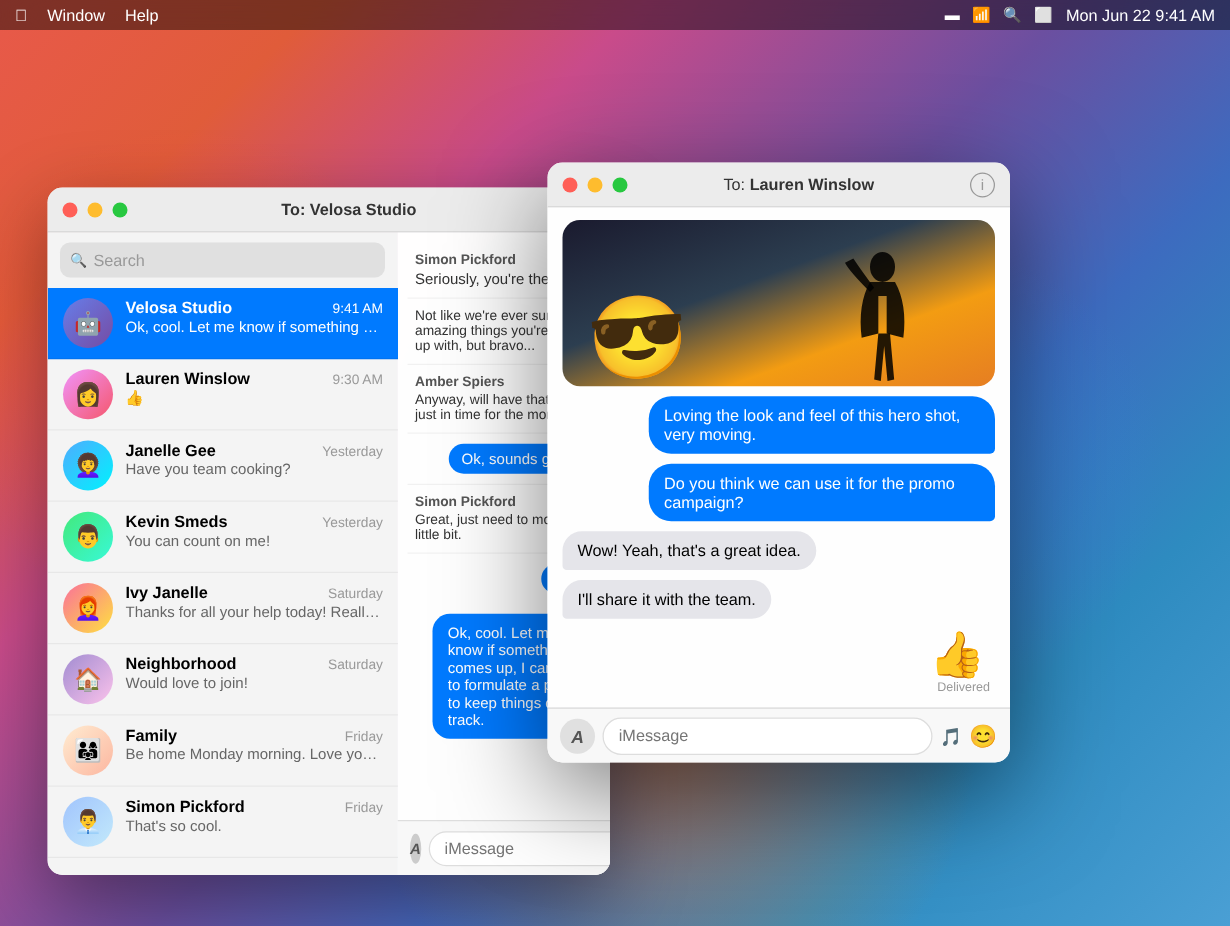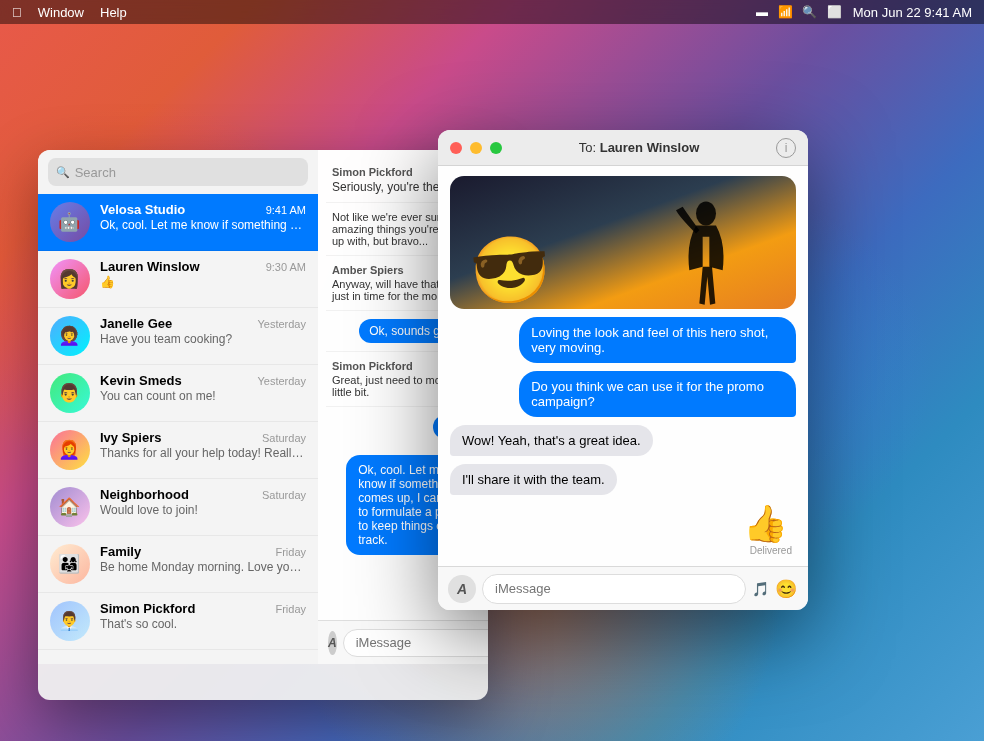--- a/index.html
+++ b/index.html
@@ -448,20 +448,27 @@
       <span class="menubar-icon">▬</span>
       <span class="menubar-icon">📶</span>
       <span class="menubar-icon">🔍</span>
       <span class="menubar-icon">⬜</span>
       <span class="menubar-time">Mon Jun 22  9:41 AM</span>
     </div>
   </div>
 
   <div class="messages-window-back">
 
+    <div class="window-titlebar">
+      <div class="traffic-light tl-red"></div>
+      <div class="traffic-light tl-yellow"></div>
+      <div class="traffic-light tl-green"></div>
+      <div class="window-title-center">To:  Velosa Studio</div>
+      <span class="compose-icon">✏️</span>
+    </div>
 
     <div class="sidebar">
 
       <div class="search-bar">
         <span class="search-icon-small">🔍</span>
         <span class="search-placeholder">Search</span>
       </div>
 
       <div class="conversation-list">
 
@@ -506,21 +513,21 @@
               <span class="conv-time">Yesterday</span>
             </div>
             <div class="conv-preview">You can count on me!</div>
           </div>
         </div>
 
         <div class="conv-item">
           <div class="conv-avatar av-ivy">👩‍🦰</div>
           <div class="conv-content">
             <div class="conv-header">
-              <span class="conv-name">Ivy Spiers</span>
+              <span class="conv-name">Ivy Janelle</span>
               <span class="conv-time">Saturday</span>
             </div>
             <div class="conv-preview">Thanks for all your help today! Really appreciate it.</div>
           </div>
         </div>
 
         <div class="conv-item">
           <div class="conv-avatar av-neighborhood">🏠</div>
           <div class="conv-content">
             <div class="conv-header">

